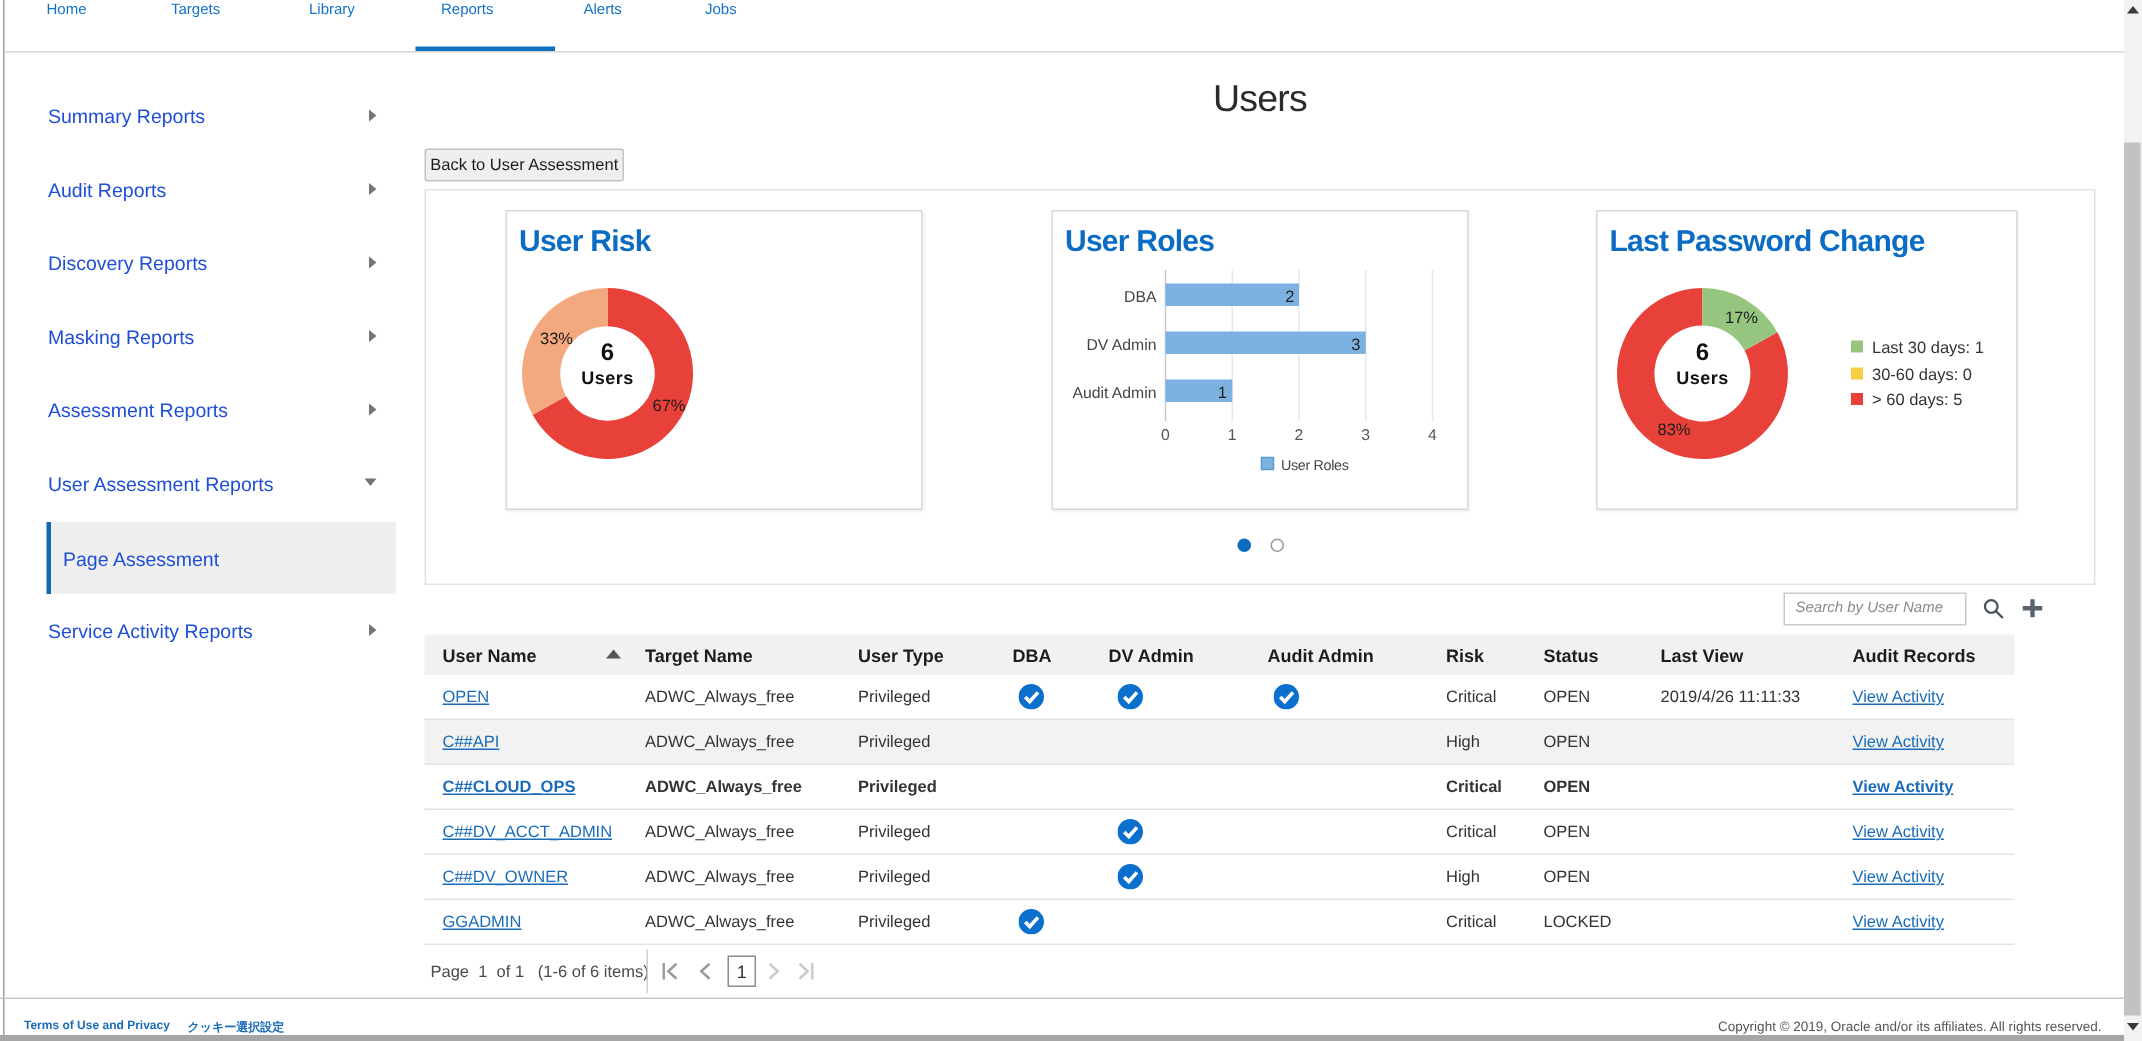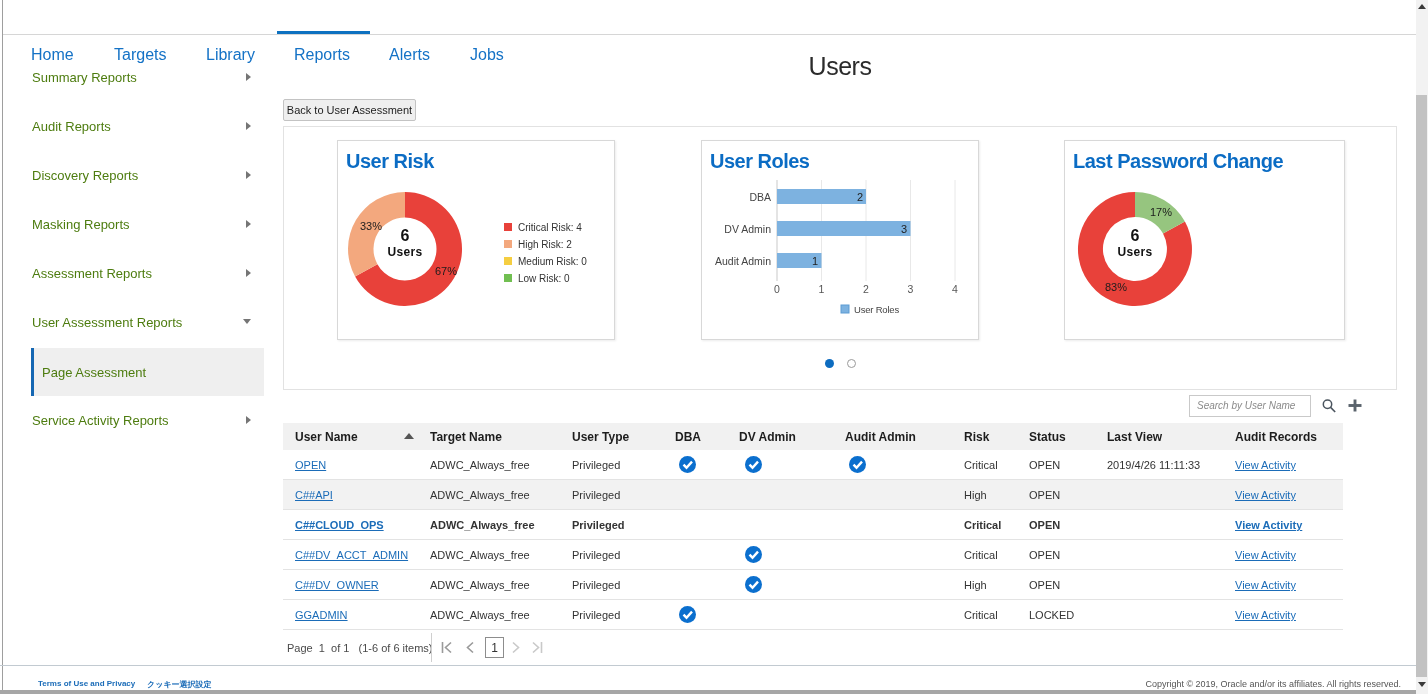--- a/index.html
+++ b/index.html
@@ -6,26 +6,26 @@
 html,body { width:1428px; height:694px; overflow:hidden; background:#fff;
   font-family:"Liberation Sans", sans-serif; }
 #page { position:relative; width:1428px; height:694px; }
 .abs { position:absolute; }
 a { text-decoration:underline; color:#1b6cb8; }
 
 
 #leftline { left:2px; top:0; width:1px; height:690px; background:#9e9e9e; }
 
 
-.navitem { top:-1px; font-size:16px; color:#1472c6; line-height:16px;margin-top:48px; }
+.navitem { top:-1px; font-size:10px; color:#1472c6; line-height:16px; }
 #navline { left:3px; top:34px; width:1413px; height:1px; background:#d6d6d6; }
 #navunder { left:277px; top:31px; width:93px; height:3px; background:#0d71c0; }
 
 
-.side { left:32px; font-size:13px; color:#4d7c0f; }
+.side { left:32px; font-size:13px; color:#1d4ed8; }
 .sarrow { left:246px; width:0; height:0; border-left:5px solid #757575; border-top:4px solid transparent; border-bottom:4px solid transparent; }
 .sarrowd { left:243px; width:0; height:0; border-top:5px solid #757575; border-left:4px solid transparent; border-right:4px solid transparent; }
 #selbox { left:31px; top:348px; width:233px; height:48px; background:#efefef; border-left:3px solid #1567b3; }
 
 
 #title { left:283px; top:52px; width:1114px; text-align:center; font-size:25px; letter-spacing:-0.5px; color:#2b2b2b; }
 
 
 #backbtn { left:283px; top:99px; width:133px; height:22px; background:#efefef; border:1px solid #c3c3c3; border-radius:2px; font-size:11px; color:#1d1d1d; text-align:center; line-height:20px; white-space:nowrap; }
 
@@ -51,21 +51,21 @@
 .cell { position:absolute; top:9px; }
 .check { position:absolute; top:6px; width:17px; height:17px; }
 
 #pgtext { left:287px; top:642px; font-size:11px; color:#4a4a4a; }
 #pgbox { left:485px; top:637px; width:19px; height:21px; border:1px solid #8d8d8d; text-align:center; font-size:12px; color:#333; line-height:20px; }
 #pgsep { left:431px; top:633px; width:1px; height:29px; background:#cfcfcf; }
 
 
 #ftline { left:0; top:665px; width:1428px; height:1px; background:#c2cad1; }
 #ftbar { left:0; top:690px; width:1428px; height:4px; background:#a6a6a6; }
-.ftext { top:679px; font-size:8px; font-weight:bold;margin-left:22px; }
+.ftext { top:679px; font-size:8px; font-weight:bold; }
 
 
 #sbtrack { left:1416px; top:0; width:12px; height:694px; background:#f2f2f2; }
 #sbthumb { left:1416px; top:95px; width:11px; height:582px; background:#c2c2c2; }
 </style>
 </head>
 <body>
 <div id="page">
   <div class="abs" id="leftline"></div>
 
@@ -105,26 +105,20 @@
       <svg style="position:absolute; left:7px; top:48px;" width="120" height="120" viewBox="0 0 120 120">
         <path d="M60.0 3.0 A57 57 0 1 1 10.1 87.5 L32.4 75.2 A31.5 31.5 0 1 0 60.0 28.5 Z" fill="#e8413a"></path>
         <path d="M10.1 87.5 A57 57 0 0 1 60.0 3.0 L60.0 28.5 A31.5 31.5 0 0 0 32.4 75.2 Z" fill="#f3a87e"></path>
       </svg>
       <div class="dcenter" style="left:37px; top:87px; width:60px;">
         <div style="font-size:16px; font-weight:bold; line-height:16px;">6</div>
         <div style="font-size:12px; font-weight:bold; line-height:13px; margin-top:2px; letter-spacing:0.3px;">Users</div>
       </div>
       <div class="dlabel" style="left:22px; top:79px;">33%</div>
       <div class="dlabel" style="left:97px; top:124px;">67%</div>
-      <div class="leg" style="left:166px; top:78px;">
-        <div><span class="sq" style="background:#e8413a;"></span>Critical Risk: 4</div>
-        <div><span class="sq" style="background:#f3a87e;"></span>High Risk: 2</div>
-        <div><span class="sq" style="background:#f5ce41;"></span>Medium Risk: 0</div>
-        <div><span class="sq" style="background:#71bf51;"></span>Low Risk: 0</div>
-      </div>
     </div>
 
     <div class="card" style="left:417px;">
       <div class="cardtitle">User Roles</div>
       <svg style="position:absolute; left:0; top:0;" width="276" height="198" viewBox="0 0 276 198">
         <line x1="119.5" y1="39" x2="119.5" y2="140" stroke="#e8e8e8" stroke-width="1"></line>
         <line x1="164" y1="39" x2="164" y2="140" stroke="#e8e8e8" stroke-width="1"></line>
         <line x1="208.5" y1="39" x2="208.5" y2="140" stroke="#e8e8e8" stroke-width="1"></line>
         <line x1="253" y1="39" x2="253" y2="140" stroke="#e8e8e8" stroke-width="1"></line>
         <line x1="75" y1="39" x2="75" y2="140" stroke="#c9c9c9" stroke-width="1"></line>
@@ -152,20 +146,25 @@
       <svg style="position:absolute; left:10px; top:48px;" width="120" height="120" viewBox="0 0 120 120">
         <path d="M109.9 32.5 A57 57 0 1 1 60.0 3.0 L60.0 28.0 A32 32 0 1 0 88.0 44.6 Z" fill="#e8413a"></path>
         <path d="M60.0 3.0 A57 57 0 0 1 109.9 32.5 L88.0 44.6 A32 32 0 0 0 60.0 28.0 Z" fill="#96c57f"></path>
       </svg>
       <div class="dcenter" style="left:40px; top:87px; width:60px;">
         <div style="font-size:16px; font-weight:bold; line-height:16px;">6</div>
         <div style="font-size:12px; font-weight:bold; line-height:13px; margin-top:2px; letter-spacing:0.3px;">Users</div>
       </div>
       <div class="dlabel" style="left:85px; top:65px;">17%</div>
       <div class="dlabel" style="left:40px; top:140px;">83%</div>
+      <div class="leg" style="left:169px; top:83px; line-height:17.5px; font-size:11px;">
+        <div><span class="sq" style="background:#96c57f;"></span>Last 30 days: 1</div>
+        <div><span class="sq" style="background:#f5ce41;"></span>30-60 days: 0</div>
+        <div><span class="sq" style="background:#e8413a;"></span>&gt; 60 days: 5</div>
+      </div>
     </div>
   </div>
   <div class="abs dot" style="left:825px; background:#0d6cc0;"></div>
   <div class="abs dot" style="left:847px; background:#fff; border:1px solid #9a9a9a;"></div>
 
   <div class="abs" id="searchin">Search by User Name</div>
   <svg class="abs" style="left:1322px; top:399px;" width="16" height="15" viewBox="0 0 16 15">
     <circle cx="5.5" cy="5.3" r="4.2" fill="none" stroke="#4a545e" stroke-width="1.5"></circle>
     <line x1="8.6" y1="8.4" x2="13.2" y2="13" stroke="#4a545e" stroke-width="1.6"></line>
   </svg>

